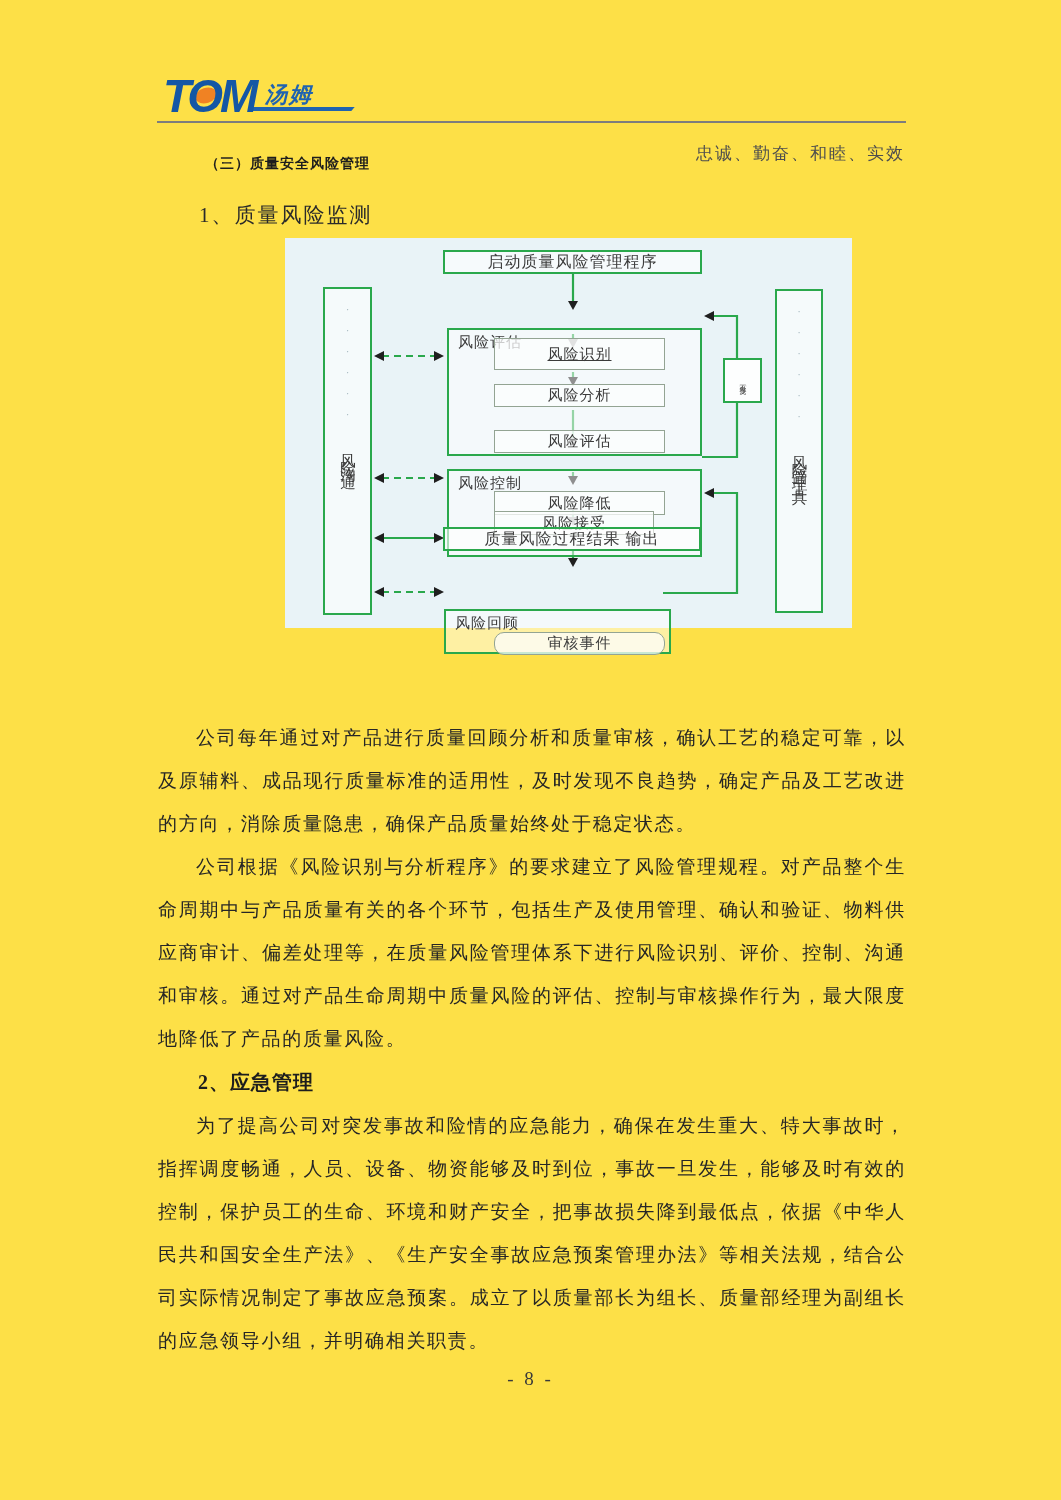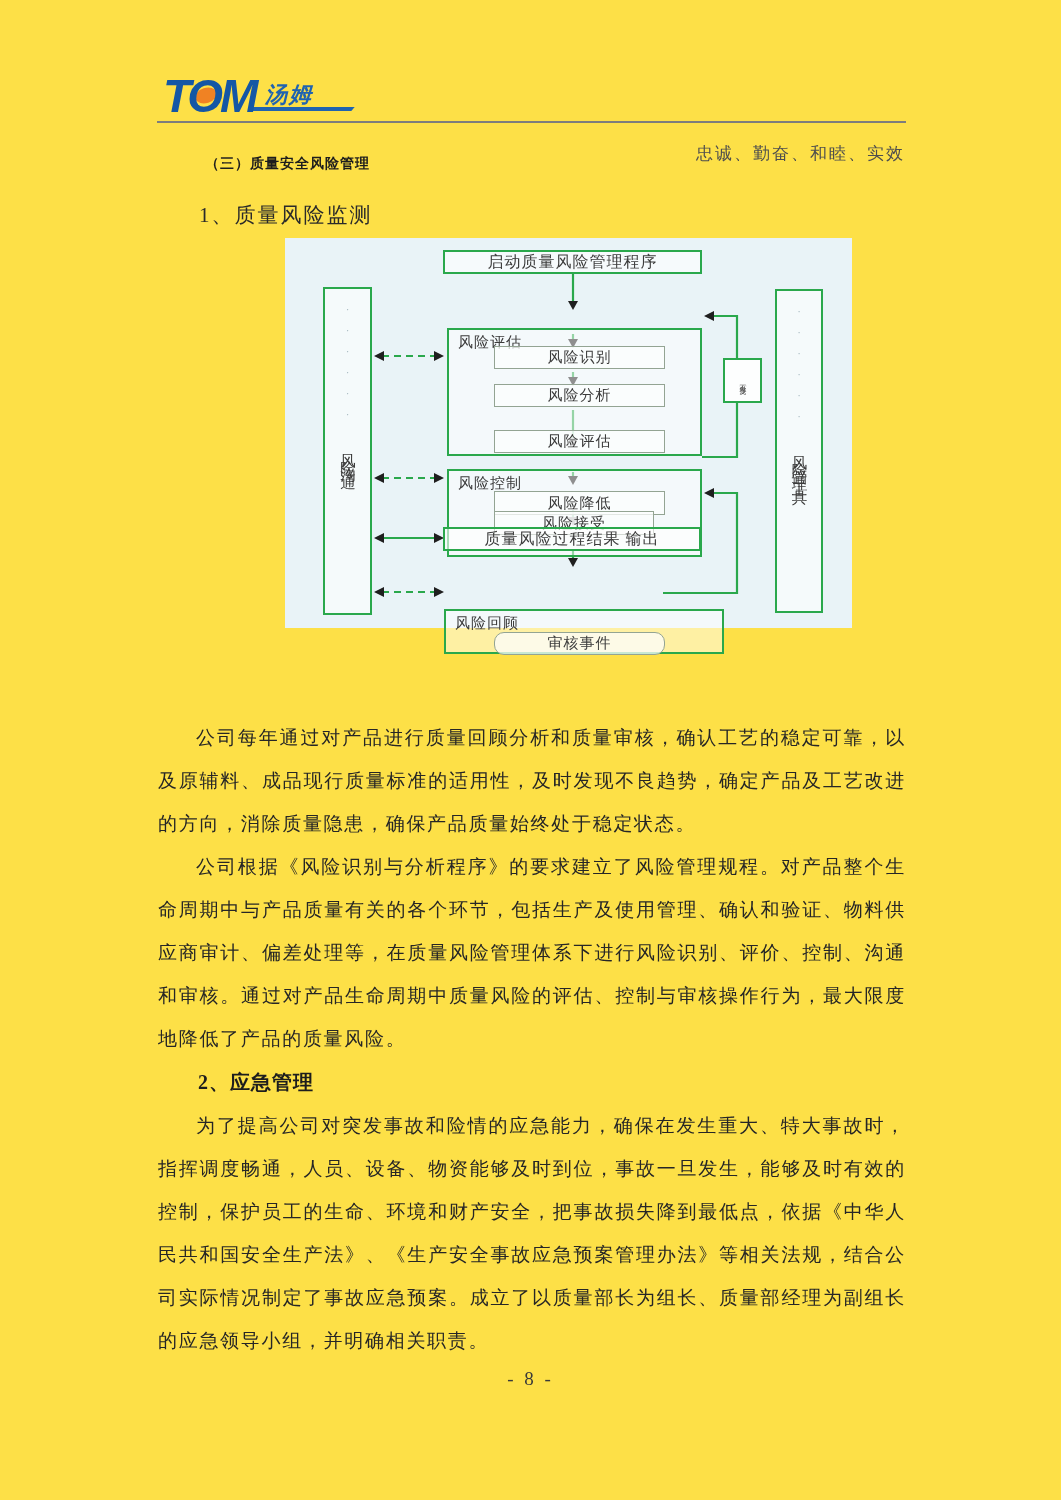--- a/index.html
+++ b/index.html
@@ -110,34 +110,34 @@
 
         <path d="M429 73 L429 83 L419 78 Z"></path>
         <path d="M429 250 L429 260 L419 255 Z"></path>
       </g>
     </svg>
 
     <div class="cbox" style="left:158px;top:12px;width:259px;height:24px;">启动质量风险管理程序</div>
 
     <div class="gbox" style="left:162px;top:49px;width:255px;height:128px;">
       <span class="glabel">风险评估</span>
-      <div class="step" style="left:45px;top:16px;width:171px;height:23px;">风险识别</div>
+      <div class="step" style="left:45px;top:8px;width:171px;height:32px;text-decoration:underline;">风险识别</div>
       <div class="step" style="left:45px;top:54px;width:171px;height:23px;">风险分析</div>
       <div class="step" style="left:45px;top:100px;width:171px;height:23px;">风险评估</div>
     </div>
 
     <div class="gbox" style="left:162px;top:190px;width:255px;height:88px;">
       <span class="glabel">风险控制</span>
       <div class="step" style="left:45px;top:20px;width:171px;height:24px;">风险降低</div>
       <div class="step" style="left:45px;top:40px;width:160px;height:24px;">风险接受</div>
     </div>
 
     <div class="cbox" style="left:158px;top:289px;width:258px;height:24px;">质量风险过程结果 输出</div>
 
-    <div class="gbox" style="left:159px;top:330px;width:280px;height:45px;">
+    <div class="gbox" style="left:159px;top:330px;width:227px;height:45px;">
       <span class="glabel">风险回顾</span>
       <div class="step" style="left:48px;top:21px;width:171px;height:23px;border-radius:10px;">审核事件</div>
     </div>
 
     <div class="sidebox" style="left:38px;top:49px;width:49px;height:328px;">
       <span class="vdots">······</span>
       <span class="vtext">风险沟通</span>
     </div>
 
     <div class="sidebox" style="left:490px;top:51px;width:48px;height:324px;">

